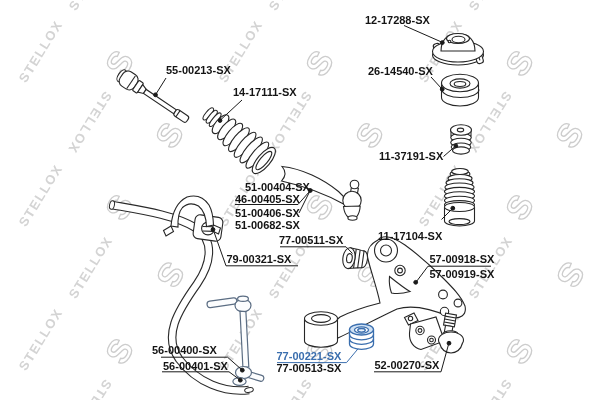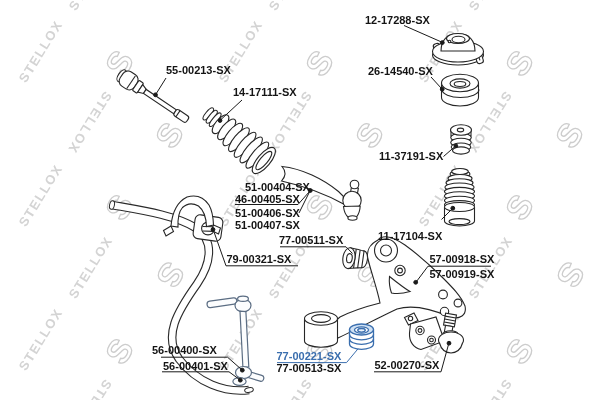--- a/index.html
+++ b/index.html
@@ -370,21 +370,21 @@
 
   <div class="lbl" style="left:365px;top:14px">12-17288-SX</div>
   <div class="lbl" style="left:368px;top:65px">26-14540-SX</div>
   <div class="lbl" style="left:166px;top:64px">55-00213-SX</div>
   <div class="lbl" style="left:233px;top:86px">14-17111-SX</div>
   <div class="lbl" style="left:379px;top:150px">11-37191-SX</div>
   <div class="lbl" style="left:378px;top:230px">11-17104-SX</div>
   <div class="lbl" style="left:245px;top:181px">51-00404-SX</div>
   <div class="lbl" style="left:235px;top:192.5px">46-00405-SX</div>
   <div class="lbl" style="left:235px;top:207px">51-00406-SX</div>
-  <div class="lbl" style="left:235px;top:219px">51-00407-SX</div>
+  <div class="lbl" style="left:235px;top:219px">51-00682-SX</div>
   <div class="lbl" style="left:279px;top:234px">77-00511-SX</div>
   <div class="lbl" style="left:226.5px;top:252.5px">79-00321-SX</div>
   <div class="lbl" style="left:429.5px;top:253px">57-00918-SX</div>
   <div class="lbl" style="left:429.5px;top:268px">57-00919-SX</div>
   <div class="lbl" style="left:152px;top:344px">56-00400-SX</div>
   <div class="lbl" style="left:163px;top:359.5px">56-00401-SX</div>
   <div class="lbl blue" style="left:276.5px;top:350px">77-00221-SX</div>
   <div class="lbl" style="left:276.5px;top:362px">77-00513-SX</div>
   <div class="lbl" style="left:374.5px;top:359px">52-00270-SX</div>
 </div>

